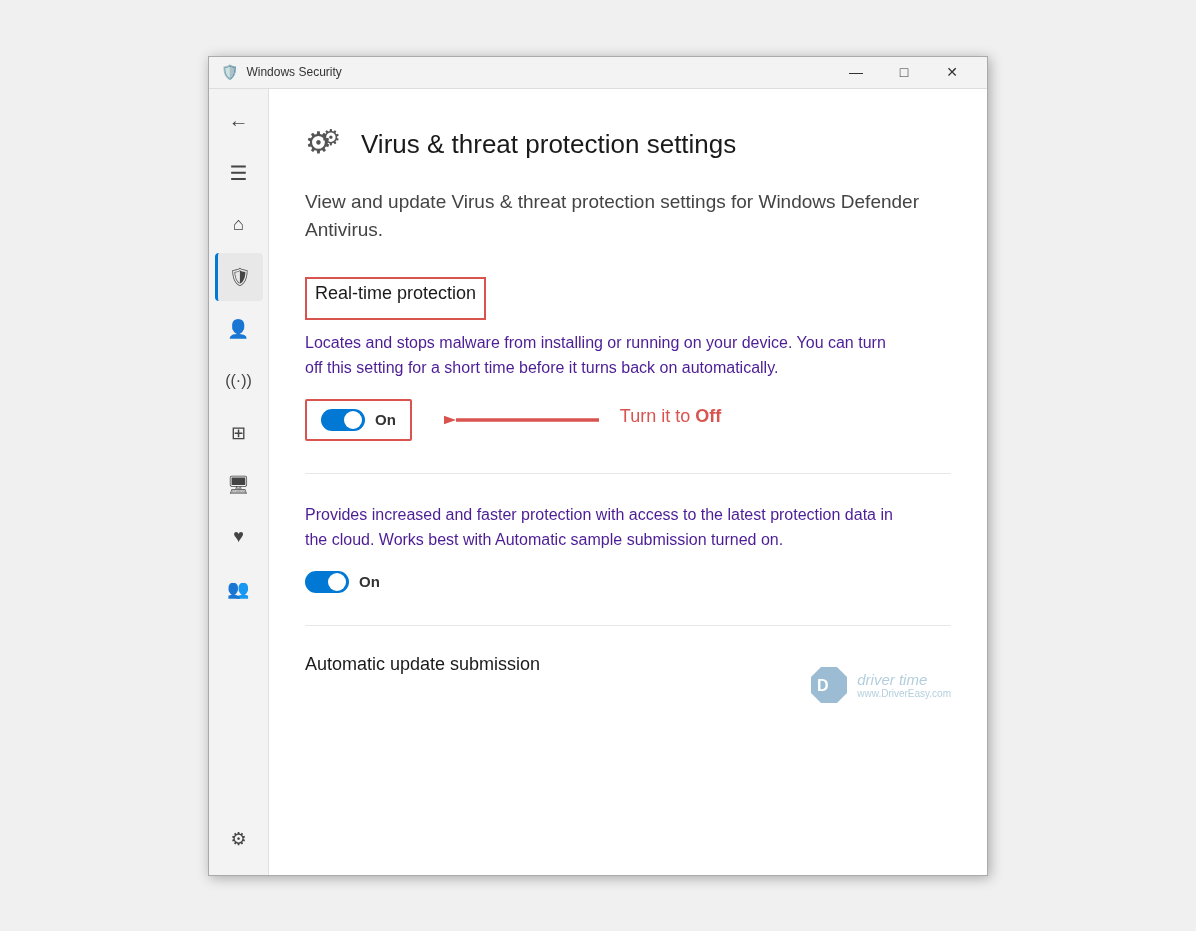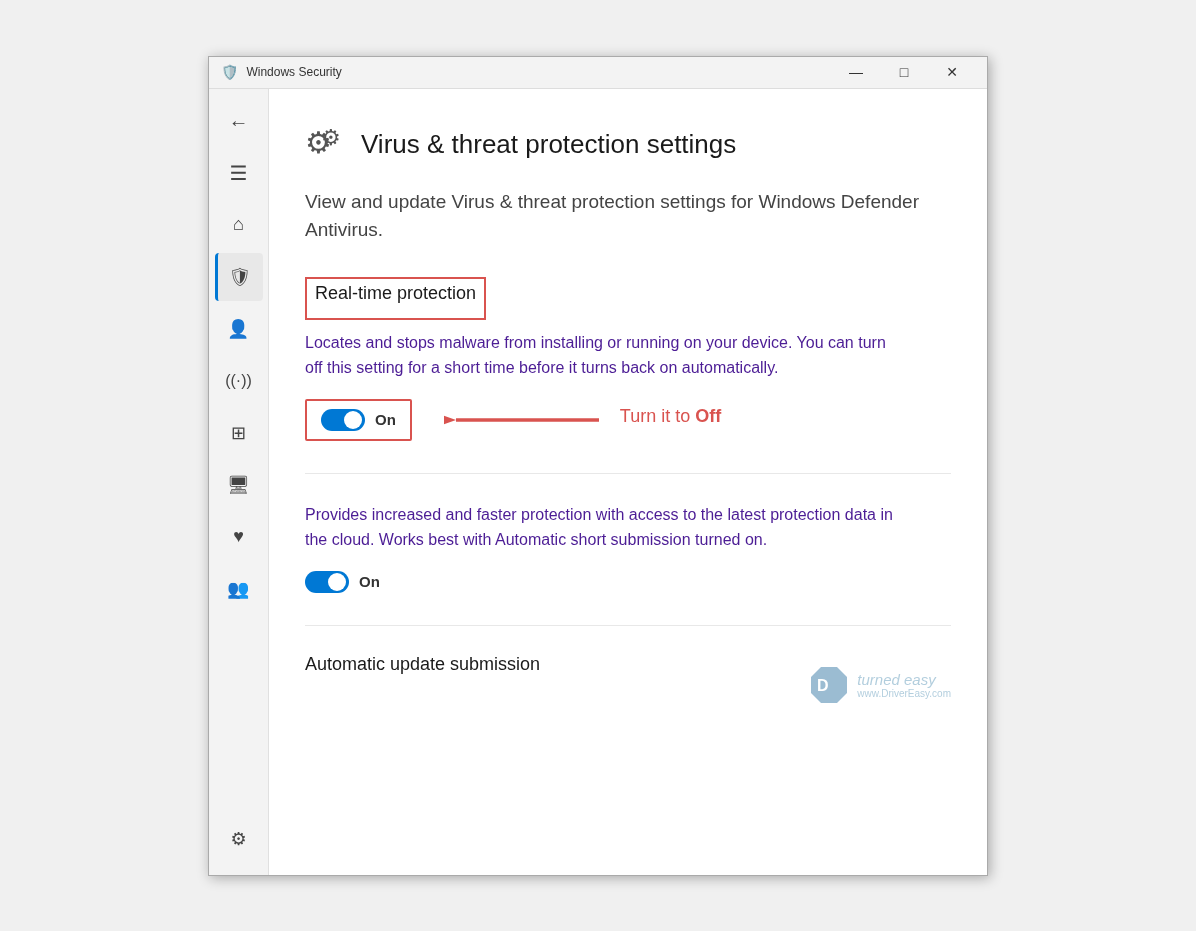--- a/index.html
+++ b/index.html
@@ -325,21 +325,21 @@
               <span class="turn-off-text">
                 <span>Turn it to </span><span class="turn-off-bold">Off</span>
               </span>
             </div>
           </div>
         </div>
 
         <div class="divider"></div>
 
         <div class="section">
-          <p class="section-desc">Provides increased and faster protection with access to the latest protection data in the cloud. Works best with Automatic short submission turned on.</p>
+          <p class="section-desc">Provides increased and faster protection with access to the latest protection data in the cloud. Works best with Automatic sample submission turned on.</p>
 
           <div class="toggle-area">
             <div class="toggle-switch">
               <div class="knob"></div>
             </div>
             <span class="toggle-label">On</span>
           </div>
         </div>
 
         <div class="divider"></div>
@@ -347,21 +347,21 @@
         <div class="section">
           <h2 class="section-title">Automatic update submission</h2>
         </div>
 
         <div style="position:absolute; bottom: -30px; right: 0; display:flex; align-items:center; gap:8px; opacity:0.65;">
           <svg width="40" height="40" viewBox="0 0 40 40">
             <polygon points="12,2 28,2 38,12 38,28 28,38 12,38 2,28 2,12" fill="#6699bb"></polygon>
             <text x="8" y="26" font-size="16" fill="white" font-weight="bold">D</text>
           </svg>
           <div>
-            <div style="font-size:15px; color:#8ab4cc; font-style:italic;">turned easy</div>
+            <div style="font-size:15px; color:#8ab4cc; font-style:italic;">driver time</div>
             <div style="font-size:10px; color:#8ab4cc;">www.DriverEasy.com</div>
           </div>
         </div>
 
       </div>
     </div>
   </div>
 </div>
 
 </body></html>

